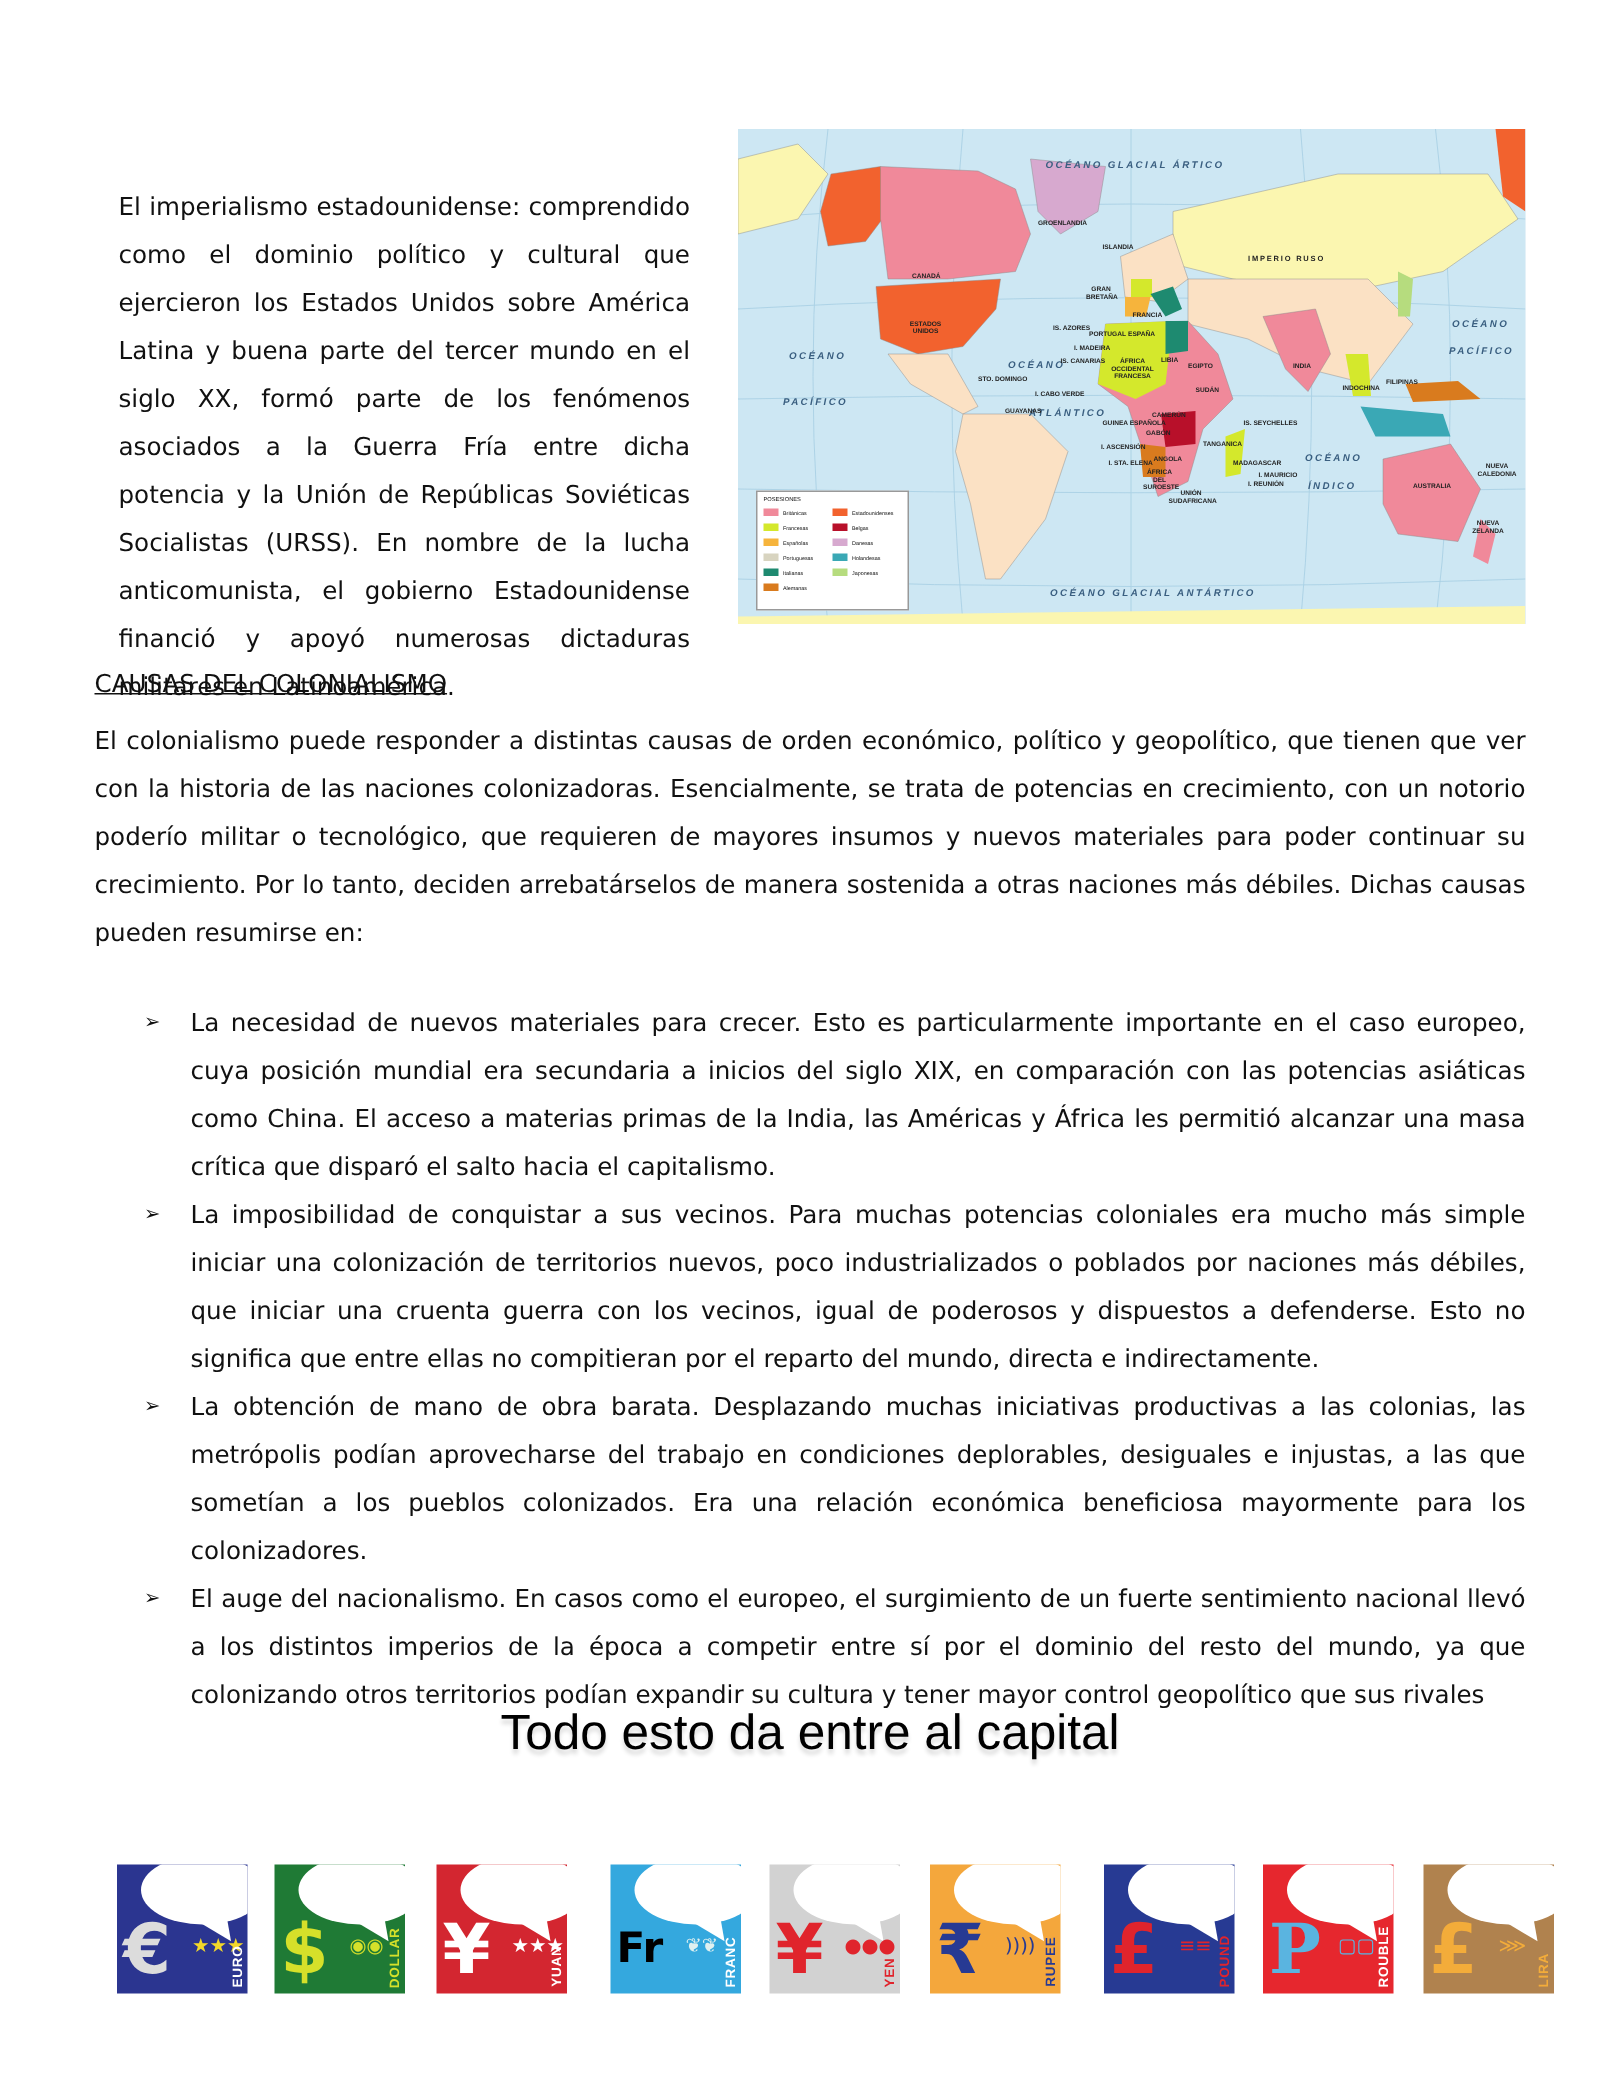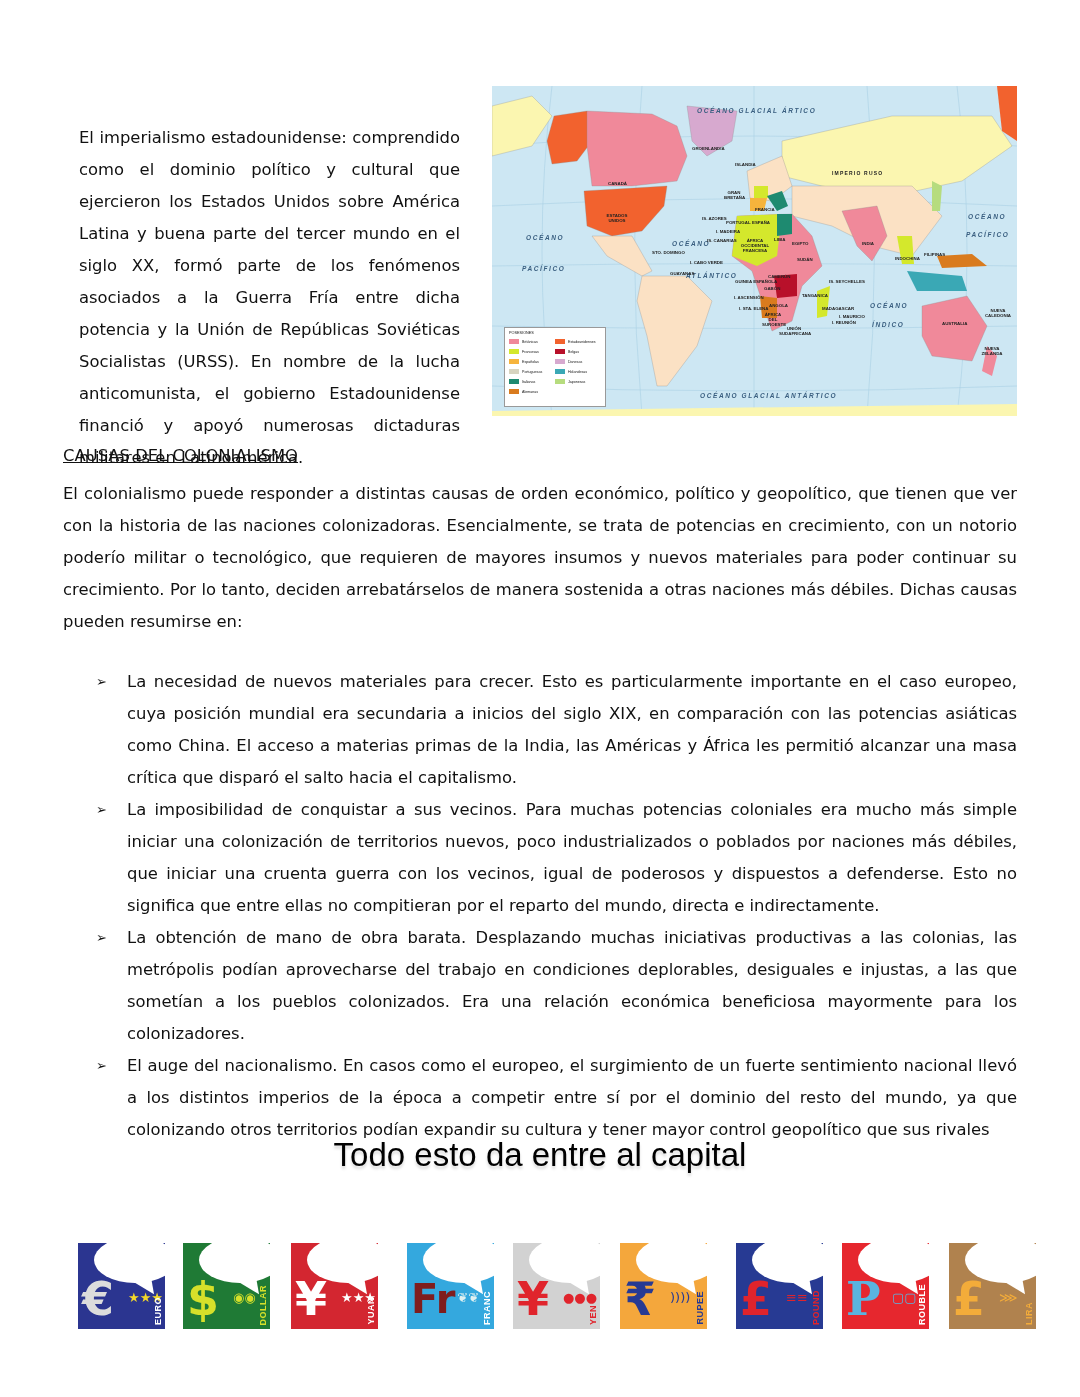--- a/index.html
+++ b/index.html
@@ -238,21 +238,21 @@
   <div class="coin" style="left:291px;background:#d32630;">
     <div class="bubble"></div>
       <div class="tail"></div>
     <span class="sym" style="color:#ffffff;">¥</span>
     <span class="deco" style="color:#ffffff;">★★★</span>
     <span class="lbl" style="color:#ffffff;">YUAN</span>
   </div>
   <div class="coin" style="left:407px;background:#34a8de;">
     <div class="bubble"></div>
       <div class="tail"></div>
-    <span class="sym" style="color:#7f1d1d;font-size:40px;">Fr</span>
+    <span class="sym" style="color:#000000;font-size:28px;">Fr</span>
     <span class="deco" style="color:#dff0f0;">❦❦</span>
     <span class="lbl" style="color:#ffffff;">FRANC</span>
   </div>
   <div class="coin" style="left:513px;background:#d2d2d2;">
     <div class="bubble"></div>
       <div class="tail"></div>
     <span class="sym" style="color:#e0242c;">¥</span>
     <span class="deco" style="color:#e0242c;">●●●</span>
     <span class="lbl" style="color:#e0242c;">YEN</span>
   </div>

